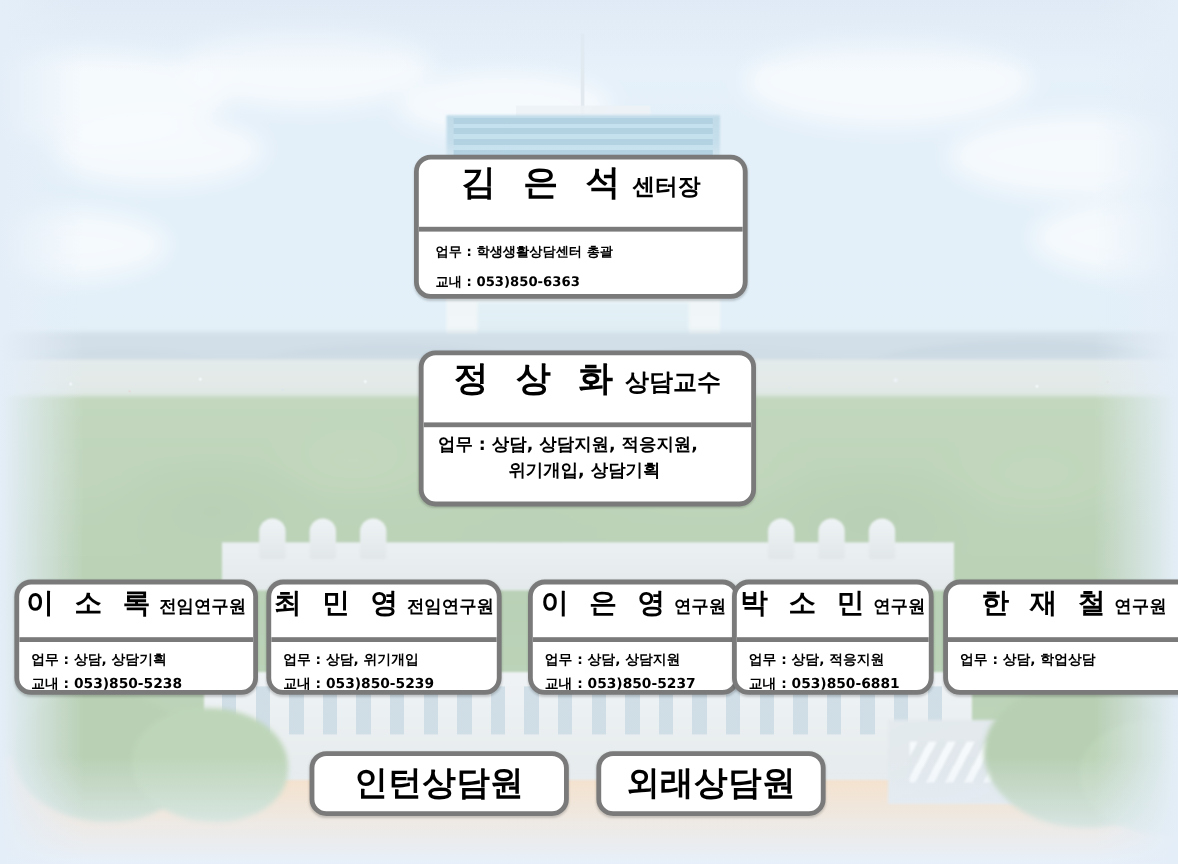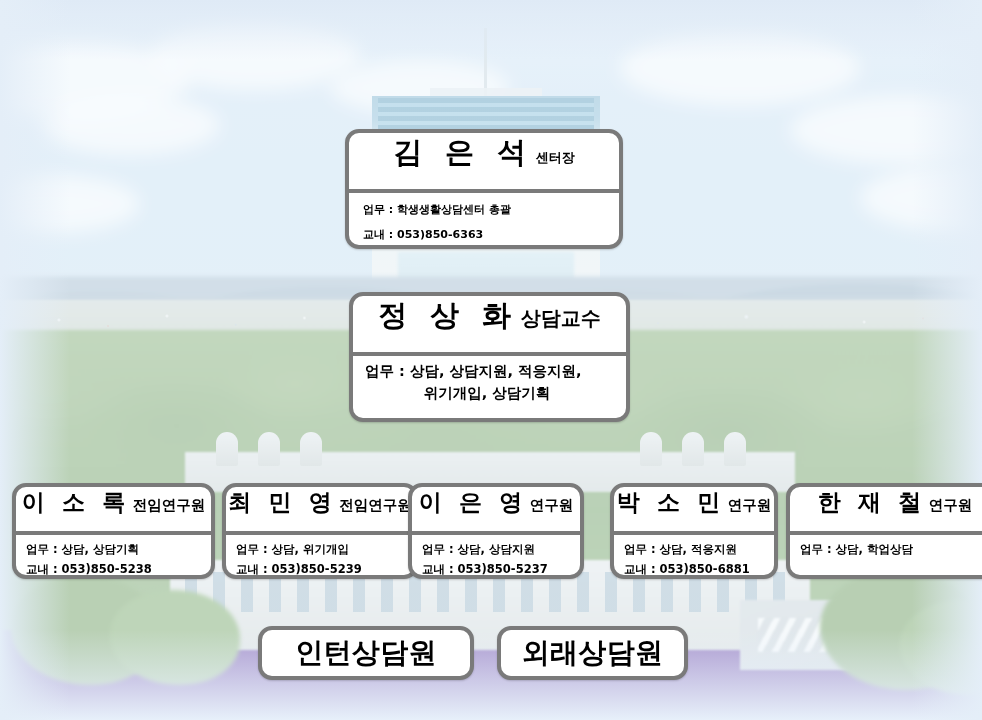--- a/index.html
+++ b/index.html
@@ -8,21 +8,21 @@
     padding: 0;
     background: #ffffff;
   }
 
   #stage {
     position: relative;
     width: 982px;
     height: 720px;
     overflow: hidden;
     font-family: "DejaVu Sans", "Liberation Sans", sans-serif;
-    background: #4c1d95;
+    background: #fdba74;
   }
 
   
   .photo {
     position: absolute;
     inset: 0;
     overflow: hidden;
   }
   .photo-layer { position: absolute; }
 
@@ -219,41 +219,41 @@
     font-weight: 700;
   }
   .node-body .line {
     white-space: nowrap;
   }
 
   
   #node-director { left: 345px; top: 129px; width: 278px; height: 120px; }
   #node-director .node-head { height: 56px; font-size: 0; }
   #node-director .node-name { font-size: 29px; }
-  #node-director .node-role { font-size: 13px; }
+  #node-director .node-role { font-size: 19px; }
   #node-director .node-body { padding-left: 14px; font-size: 11px; line-height: 25px; }
 
   
   #node-professor { left: 349px; top: 292px; width: 281px; height: 130px; }
   #node-professor .node-head { height: 56px; font-size: 0; }
   #node-professor .node-name { font-size: 29px; }
   #node-professor .node-role { font-size: 20px; }
   #node-professor .node-body { font-size: 14.5px; line-height: 22px; padding-left: 12px; }
   #node-professor .node-body .line.center { text-align: center; padding-right: 17px; }
 
   
   .staff { top: 483px; height: 96px; }
   .staff .node-head { height: 44px; font-size: 0; }
   .staff .node-name { font-size: 23px; letter-spacing: 0.2em; }
   .staff .node-role { font-size: 14.5px; }
   .staff .node-body { font-size: 11.5px; line-height: 20px; padding-left: 10px; }
 
   #node-staff-0 { left: 12px;  width: 203px; }
   #node-staff-1 { left: 222px; width: 196px; }
-  #node-staff-2 { left: 408px; width: 176px; }
+  #node-staff-2 { left: 440px; width: 176px; }
   #node-staff-3 { left: 610px; width: 168px; }
   #node-staff-4 { left: 786px; width: 218px; }
 
   
   .leaf {
     top: 626px; height: 54px;
     display: flex; align-items: center; justify-content: center;
   }
   .leaf .leaf-label {
     font-size: 28px;

